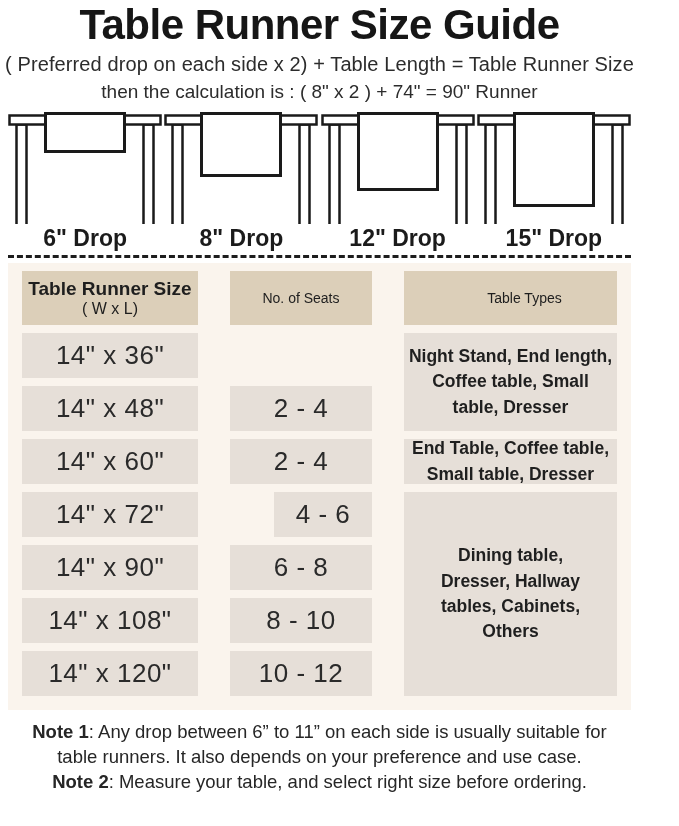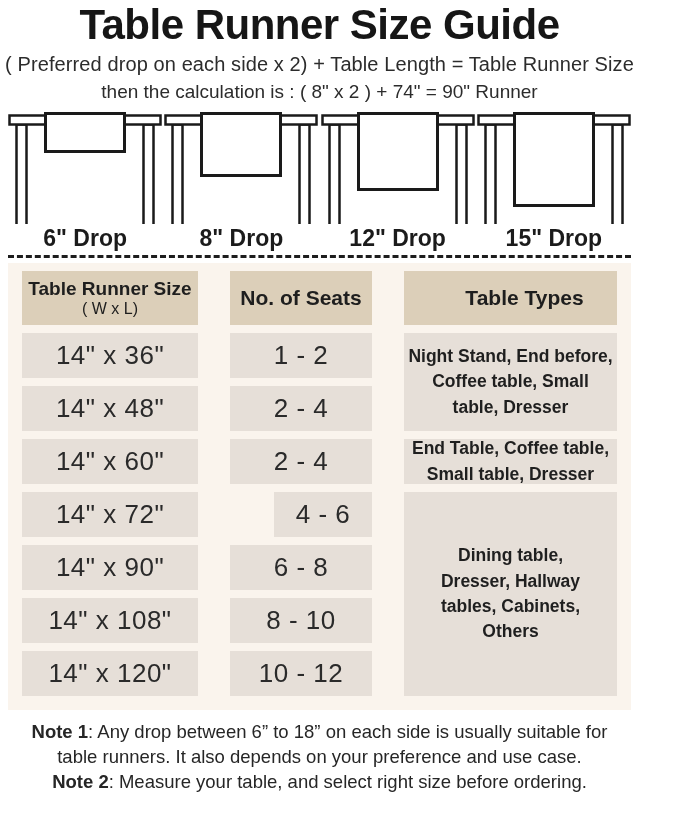--- a/index.html
+++ b/index.html
@@ -79,21 +79,21 @@
     color: #242424;
     display: flex;
     flex-direction: column;
     align-items: center;
     justify-content: center;
     text-align: center;
   }
   .cell.header { background: #dccfb9; color: #1e1e1e; }
   .h-main { font-size: 19px; font-weight: 700; line-height: 1.15; }
   .h-sub  { font-size: 16px; font-weight: 400; line-height: 1.2; }
-  .h-big  { font-size: 21px; font-weight: 700; }
+  .h-big  { font-size: 14px; font-weight: 400; }
   .value-cell { font-size: 26px; letter-spacing: 0.5px; color: #2a2a2a; }
   .type-cell {
     font-size: 17.5px;
     font-weight: 700;
     line-height: 1.45;
     white-space: pre-line;
     color: #1f1f1f;
   }
 
   
@@ -166,51 +166,50 @@
   <div class="size-table">
 
     <div class="cell header" style="grid-area: 1 / 1;">
       <div class="h-main">Table Runner Size</div>
       <div class="h-sub">( W x L)</div>
     </div>
     <div class="cell header h-big" style="grid-area: 1 / 2;">No. of Seats</div>
     <div class="cell header h-big" style="grid-area: 1 / 3; padding-left: 28px;">Table Types</div>
 
     <div class="cell value-cell" style="grid-area: 2 / 1;">14" x 36"</div>
-    <div class="cell value-cell" style="grid-area: 2 / 2;">1 - 2</div>
 
     <div class="cell value-cell" style="grid-area: 3 / 1;">14" x 48"</div>
     <div class="cell value-cell" style="grid-area: 3 / 2;">2 - 4</div>
 
     <div class="cell value-cell" style="grid-area: 4 / 1;">14" x 60"</div>
     <div class="cell value-cell" style="grid-area: 4 / 2;">2 - 4</div>
 
     <div class="cell value-cell" style="grid-area: 5 / 1;">14" x 72"</div>
     <div class="cell value-cell" style="grid-area: 5 / 2; margin-left: 44px;">4 - 6</div>
 
     <div class="cell value-cell" style="grid-area: 6 / 1;">14" x 90"</div>
     <div class="cell value-cell" style="grid-area: 6 / 2;">6 - 8</div>
 
     <div class="cell value-cell" style="grid-area: 7 / 1;">14" x 108"</div>
     <div class="cell value-cell" style="grid-area: 7 / 2;">8 - 10</div>
 
     <div class="cell value-cell" style="grid-area: 8 / 1;">14" x 120"</div>
     <div class="cell value-cell" style="grid-area: 8 / 2;">10 - 12</div>
 
-    <div class="cell type-cell" style="grid-area: 2 / 3 / 4 / 4;">Night Stand, End before,
+    <div class="cell type-cell" style="grid-area: 2 / 3 / 4 / 4;">Night Stand, End length,
 Coffee table, Small
 table, Dresser</div>
     <div class="cell type-cell" style="grid-area: 4 / 3 / 5 / 4;">End Table, Coffee table,
 Small table, Dresser</div>
     <div class="cell type-cell" style="grid-area: 5 / 3 / 9 / 4;">Dining table,
 Dresser, Hallway
 tables, Cabinets,
 Others</div>
 
   </div>
 
   <div class="notes">
-    <p class="note"><b>Note 1</b><span>: Any drop between 6” to 18” on each side is usually suitable for
+    <p class="note"><b>Note 1</b><span>: Any drop between 6” to 11” on each side is usually suitable for
 table runners. It also depends on your preference and use case.</span></p>
     <p class="note"><b>Note 2</b><span>: Measure your table, and select right size before ordering.</span></p>
   </div>
 
 </div>
 
 </body></html>

